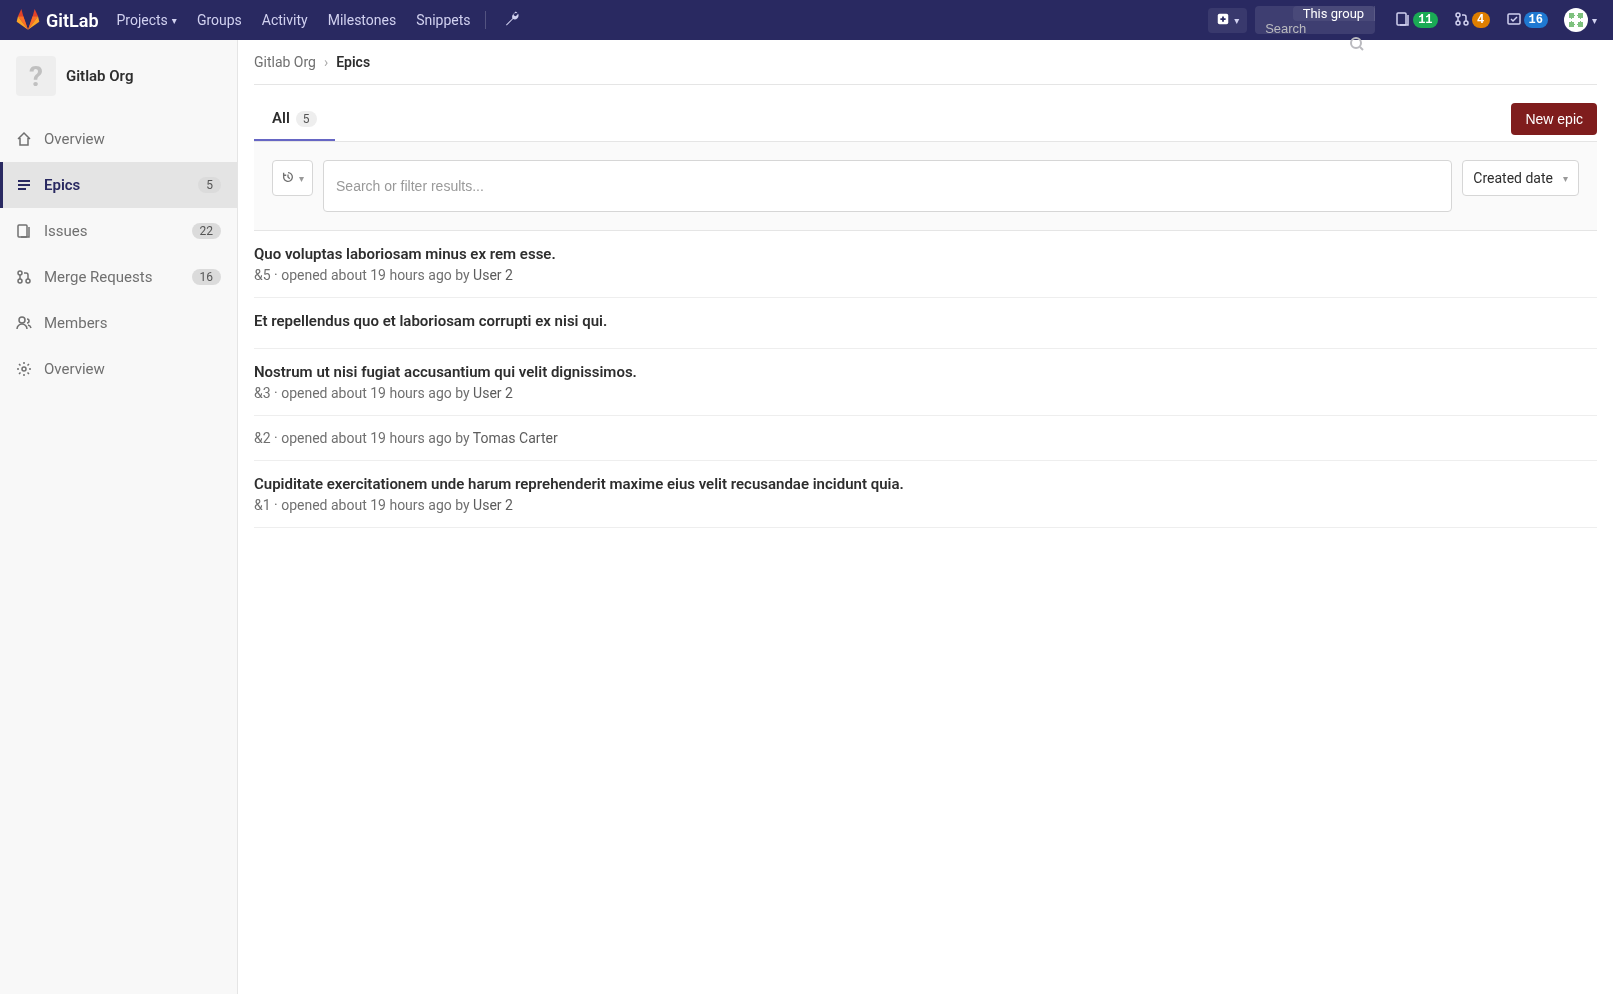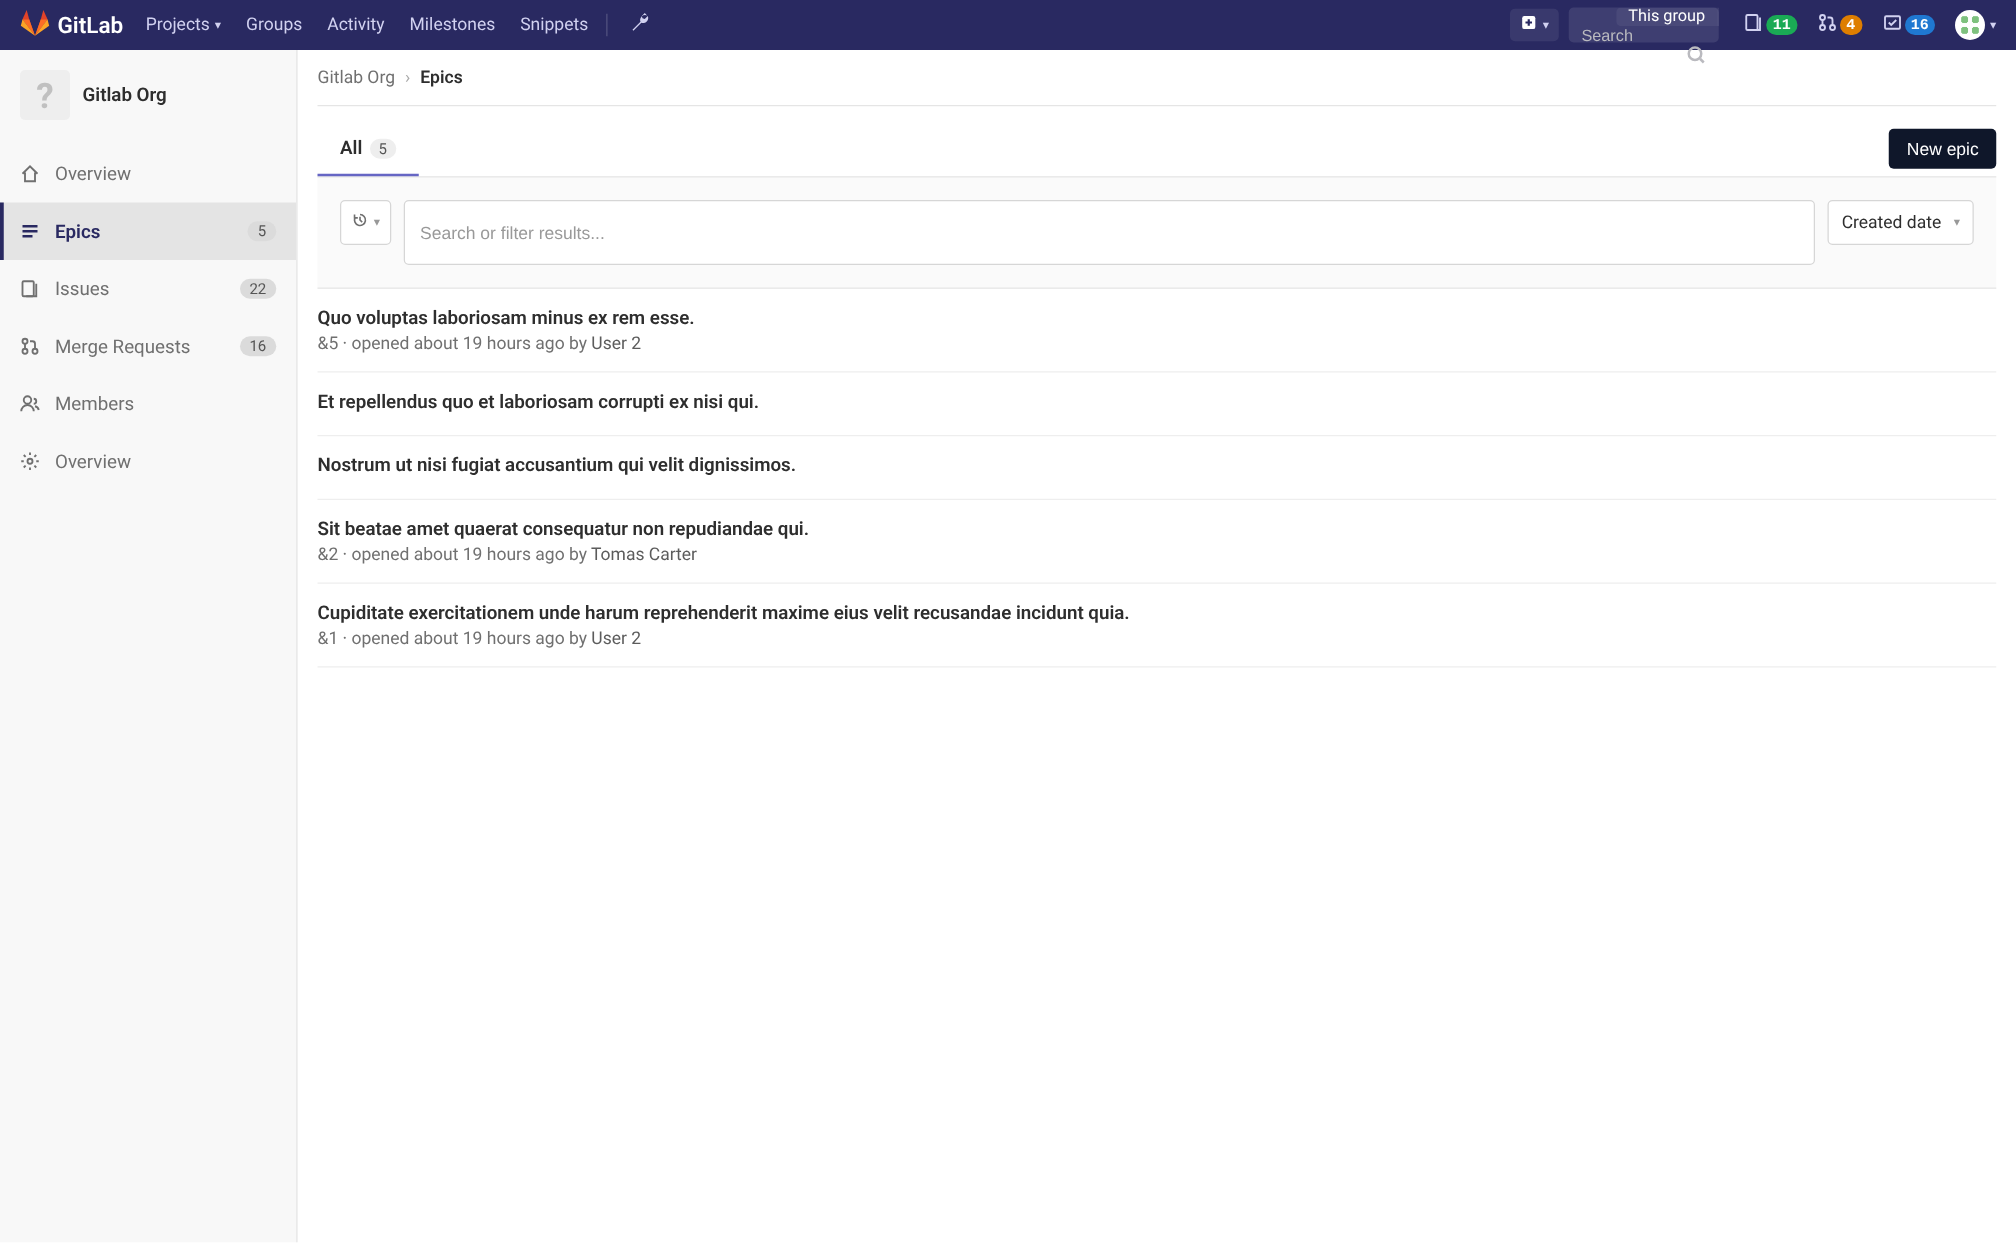--- a/index.html
+++ b/index.html
@@ -212,21 +212,21 @@
   background: #eee;
   border-radius: 10px;
   padding: 1px 7px;
   font-size: 12px;
   margin-left: 6px;
   font-weight: 400;
   color: #555;
 }
 .tabs-spacer { flex: 1; }
 .btn-success {
-  background: #0f172a;
+  background: #7f1d1d;
   color: #fff;
   border: none;
   border-radius: 4px;
   padding: 8px 14px;
   font-size: 14px;
   cursor: pointer;
   font-weight: 400;
 }
 
 .filter-bar {
@@ -509,23 +509,23 @@
     <div class="epic-list" id="epic-list">
         <div class="epic-item">
           <div class="epic-title">Quo voluptas laboriosam minus ex rem esse.</div>
           <div class="epic-meta"><span class="epic-ref">&amp;5</span><span> · opened about 19 hours ago by </span><span class="epic-author">User 2</span></div>
         </div>
         <div class="epic-item">
           <div class="epic-title">Et repellendus quo et laboriosam corrupti ex nisi qui.</div>
         </div>
         <div class="epic-item">
           <div class="epic-title">Nostrum ut nisi fugiat accusantium qui velit dignissimos.</div>
+          <div class="epic-meta"><span class="epic-ref">&amp;3</span><span> · opened about 19 hours ago by </span><span class="epic-author">User 2</span></div>
         </div>
         <div class="epic-item">
-          <div class="epic-title">Sit beatae amet quaerat consequatur non repudiandae qui.</div>
           <div class="epic-meta"><span class="epic-ref">&amp;2</span><span> · opened about 19 hours ago by </span><span class="epic-author">Tomas Carter</span></div>
         </div>
         <div class="epic-item">
           <div class="epic-title">Cupiditate exercitationem unde harum reprehenderit maxime eius velit recusandae incidunt quia.</div>
           <div class="epic-meta"><span class="epic-ref">&amp;1</span><span> · opened about 19 hours ago by </span><span class="epic-author">User 2</span></div>
         </div>
       </div>
 
   </div>
 </div>

